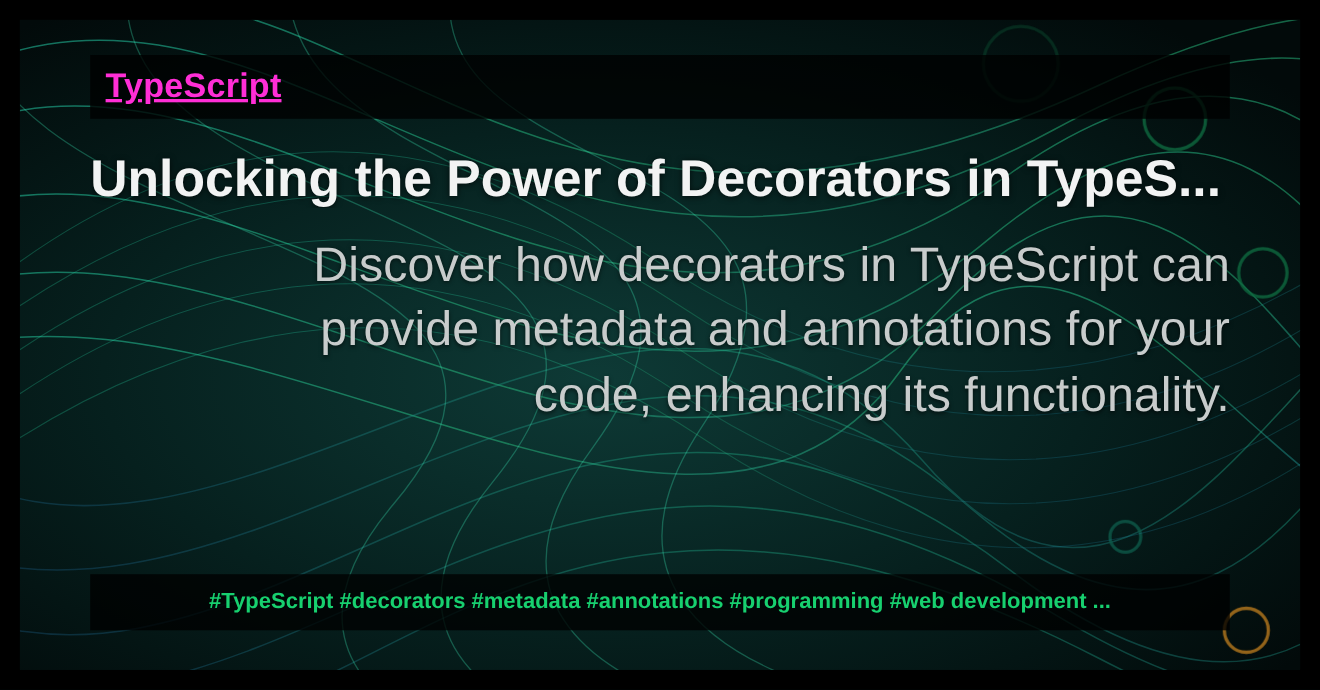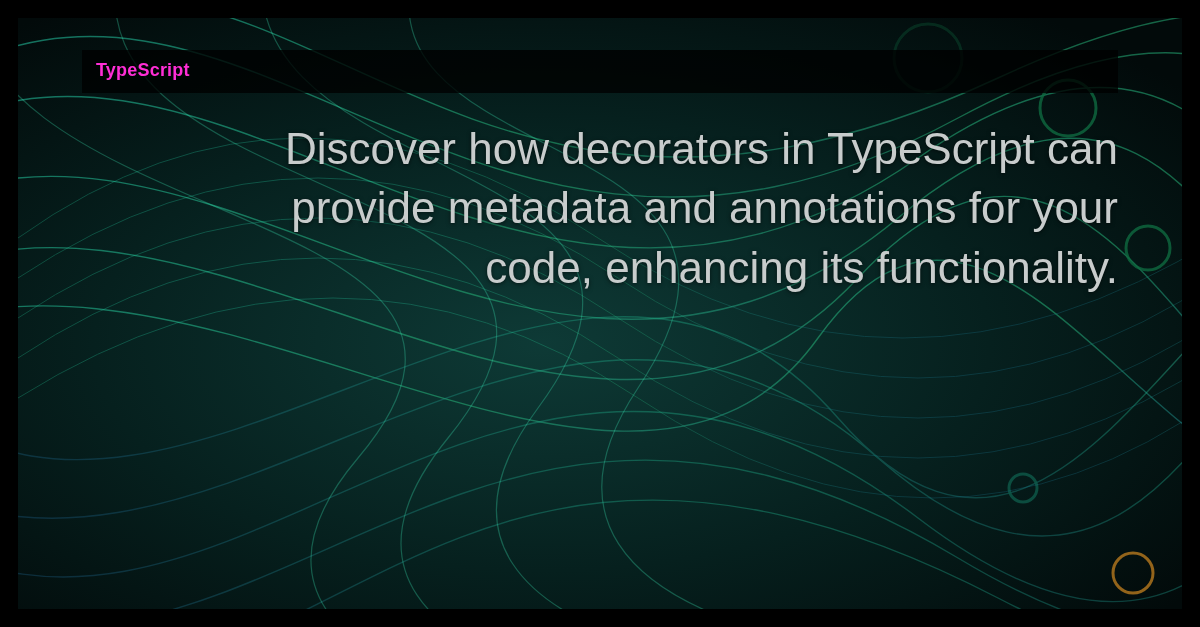--- a/index.html
+++ b/index.html
@@ -29,22 +29,23 @@
     flex-direction: column;
   }
   .category-bar {
     background: rgba(0,0,0,0.78);
     padding: 10px 14px 12px 14px;
     margin-bottom: 26px;
   }
   .category-label {
     color: #ff2ed6;
     font-weight: bold;
-    font-size: 18px;
+    font-size: 31px;
     letter-spacing: 0.2px;
+    text-decoration: underline;
   }
   .title {
     color: #f2f3f3;
     font-size: 47px;
     font-weight: 600;
     text-shadow: 0 1px 6px rgba(0,0,0,0.7);
     white-space: nowrap;
     overflow: hidden;
     margin-bottom: 22px;
   }
@@ -126,16 +127,18 @@
       <path d="M 0 260 Q 300 60 600 260 T 1200 260"></path>
       <path d="M 0 380 Q 320 180 620 380 T 1200 380"></path>
       <path d="M 0 220 Q 280 20 580 220 T 1200 220"></path>
     </g>
   </svg>
 
   <div class="content">
     <div class="category-bar">
       <span class="category-label">TypeScript</span>
     </div>
+    <div class="title">Unlocking the Power of Decorators in TypeS...</div>
     <div class="subtitle">Discover how decorators in TypeScript can provide metadata and annotations for your code, enhancing its functionality.</div>
     <div class="spacer"></div>
+    <div class="tags-bar">#TypeScript #decorators #metadata #annotations #programming #web development ...</div>
   </div>
 </div>
 
 </body></html>

